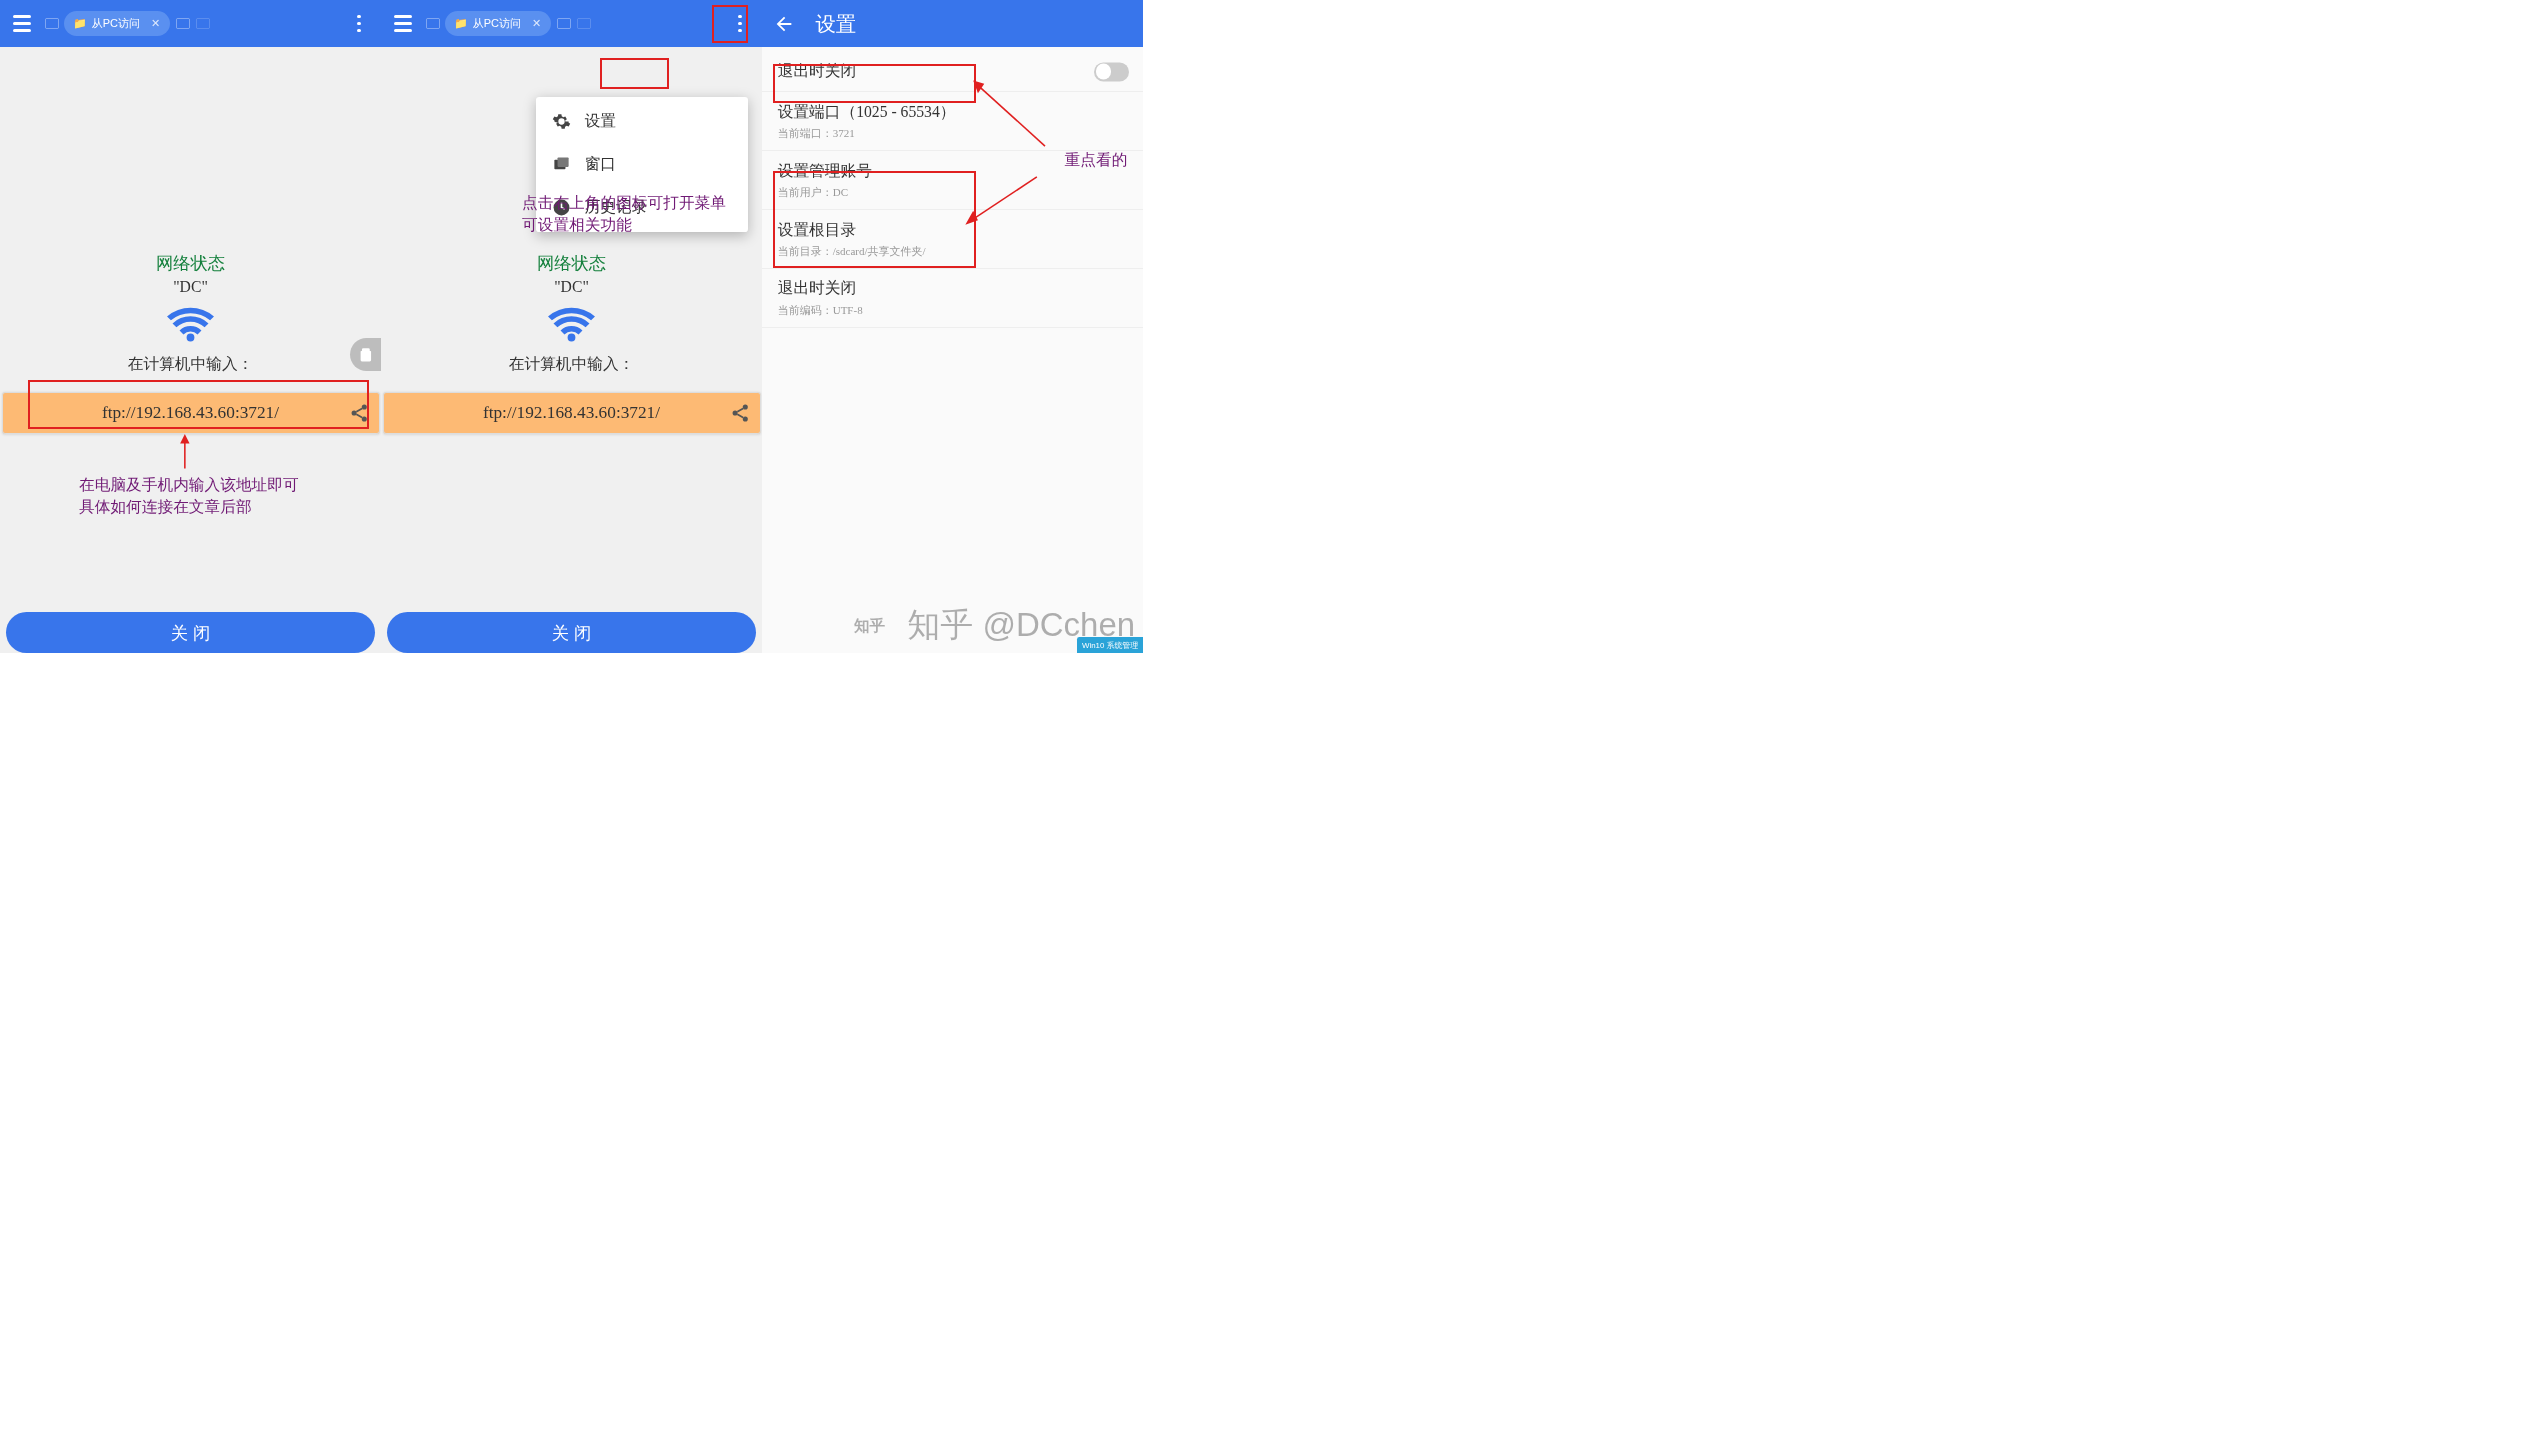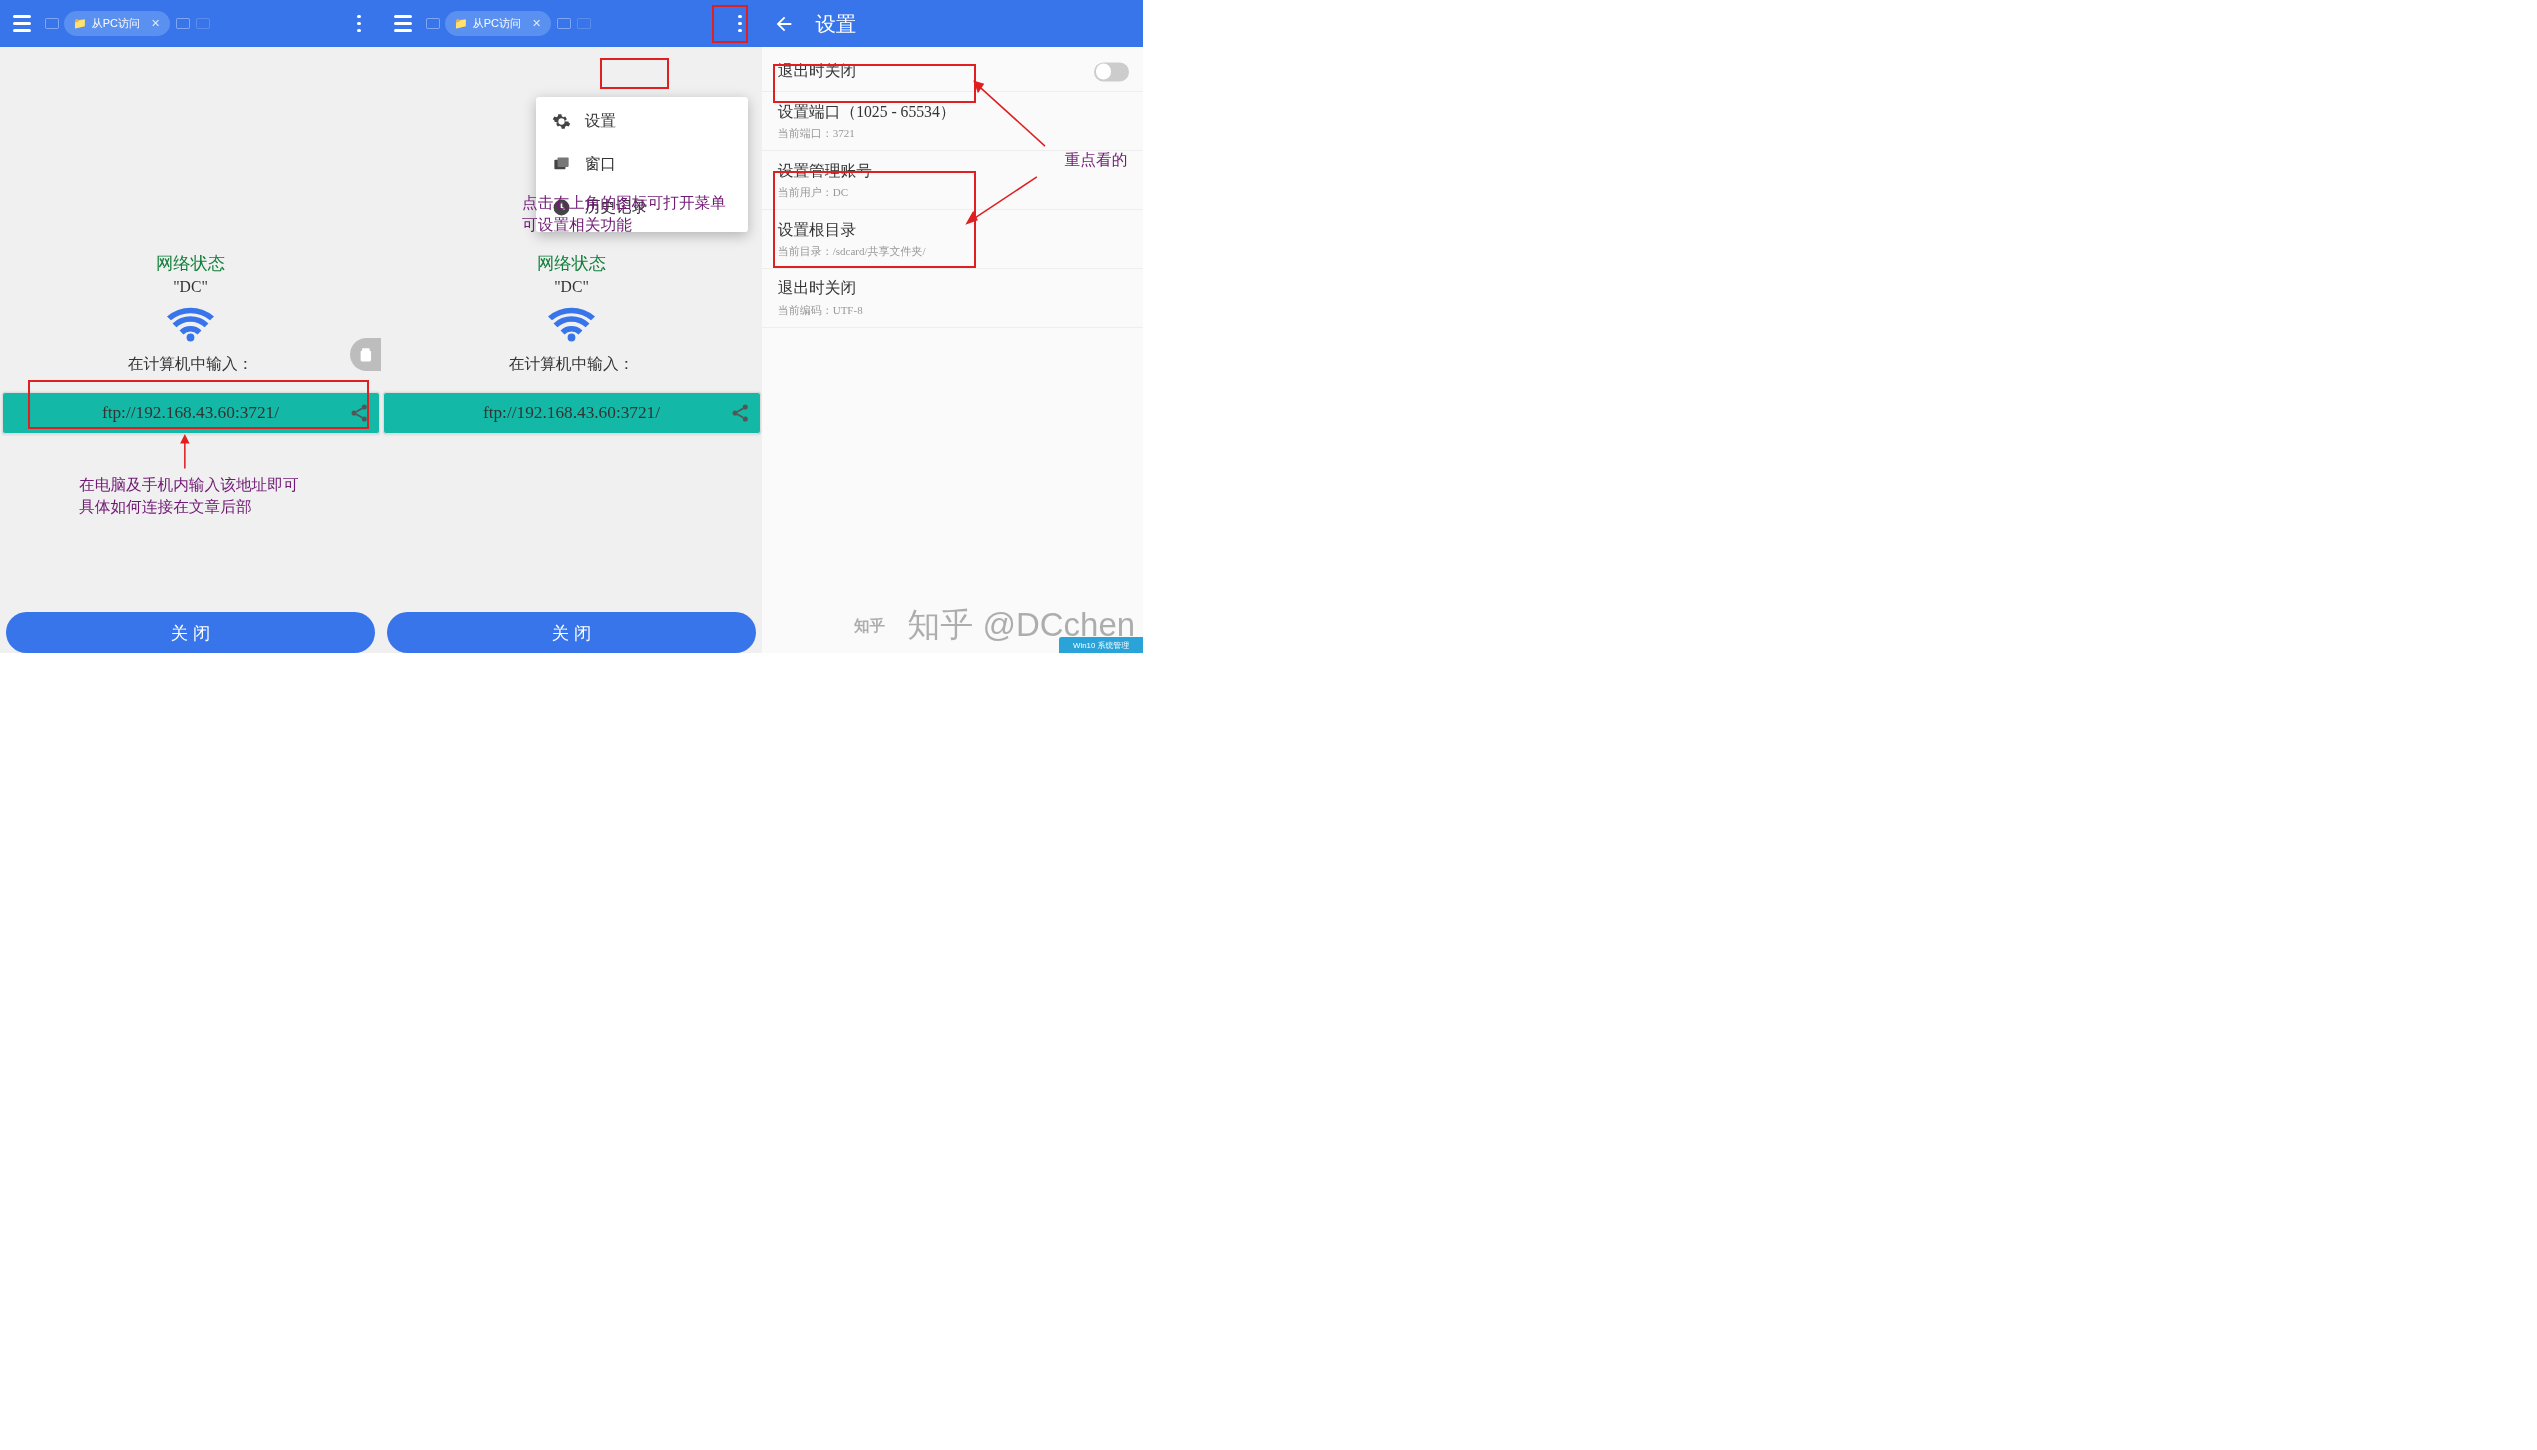--- a/index.html
+++ b/index.html
@@ -86,21 +86,21 @@
   .wifi-ic{
     margin-top:11px;
     width:47px; height:36px;
     position:relative;
   }
   .wifi-ic svg{width:47px;height:36px;}
   .center-block .t3{ font-size:15.7px; color:#333; margin-top:11px;font-family:Liberation Sans, sans-serif;}
   .addr-row{
     margin-top:17.3px;
     width:378px; height:42px;
-    background:#14b8a6;
+    background:#fdba74;
     border:0.8px solid #ddd;
     border-radius:3.1px;
     box-shadow:0 0.8px 2.4px rgba(0,0,0,.1);
     display:flex; align-items:center; justify-content:center;
     position:relative;
     font-size:17.3px; color:#333;
     font-family:"STKaiti","KaiTi",cursive;
   }
   .share-ic{
     position:absolute; right:9.4px; top:50%; transform:translateY(-50%);
@@ -171,21 +171,21 @@
   .wm{
     position:absolute; right:7.9px; bottom:4.7px;
     font-size:33px; color:rgba(30,30,30,.35);
     font-family:"Microsoft YaHei",sans-serif;
     display:flex; align-items:center; gap:14px;
     pointer-events:none;
   }
   .wm svg{width:39px;height:39px;fill:rgba(30,30,30,.35);}
   .corner-badge{
     position:absolute; right:0; bottom:0;
-    width:84px; height:15.7px;
+    width:66px; height:15.7px;
     background:#2aa3d8;
     border-radius:2.4px 0 0 0;
     color:#fff; font-size:7.9px;
     display:flex; align-items:center; justify-content:center;
     font-family:sans-serif;
   }
 </style>
 </head>
 <body>
 

